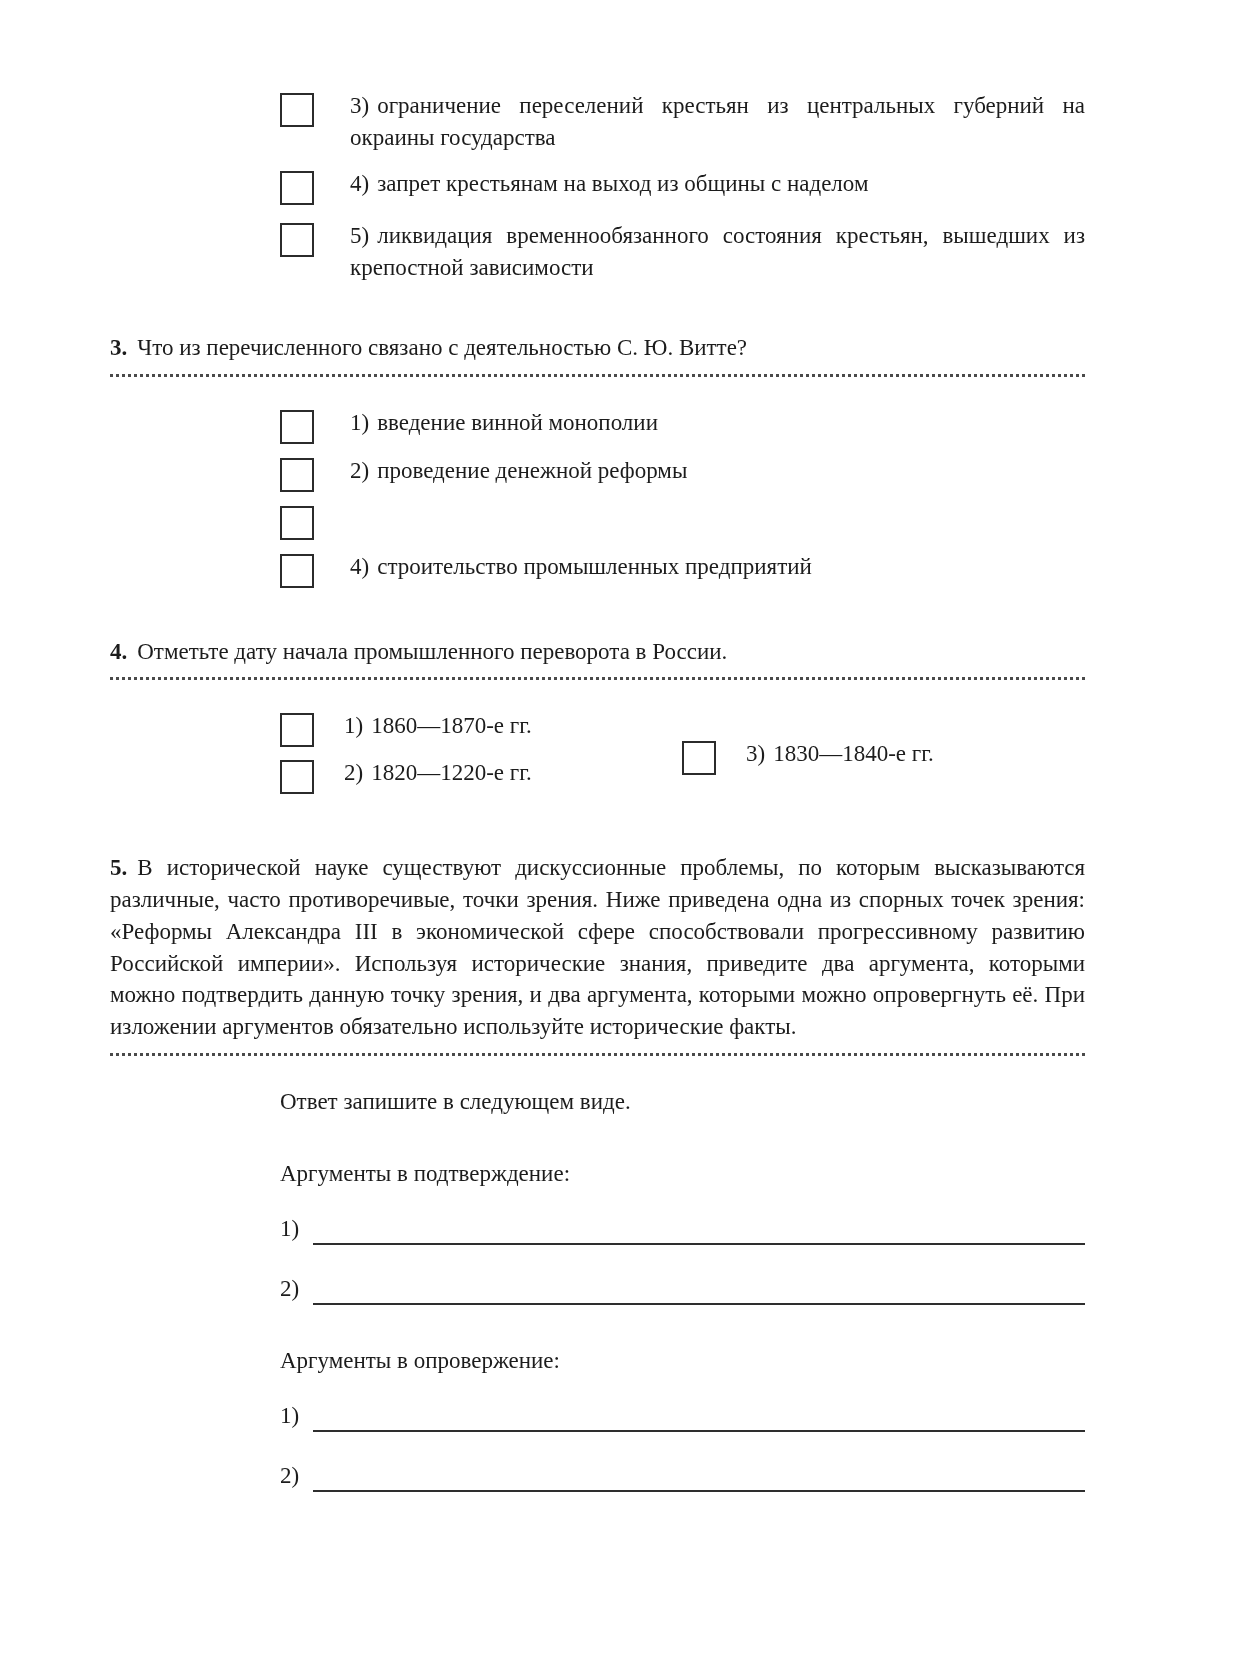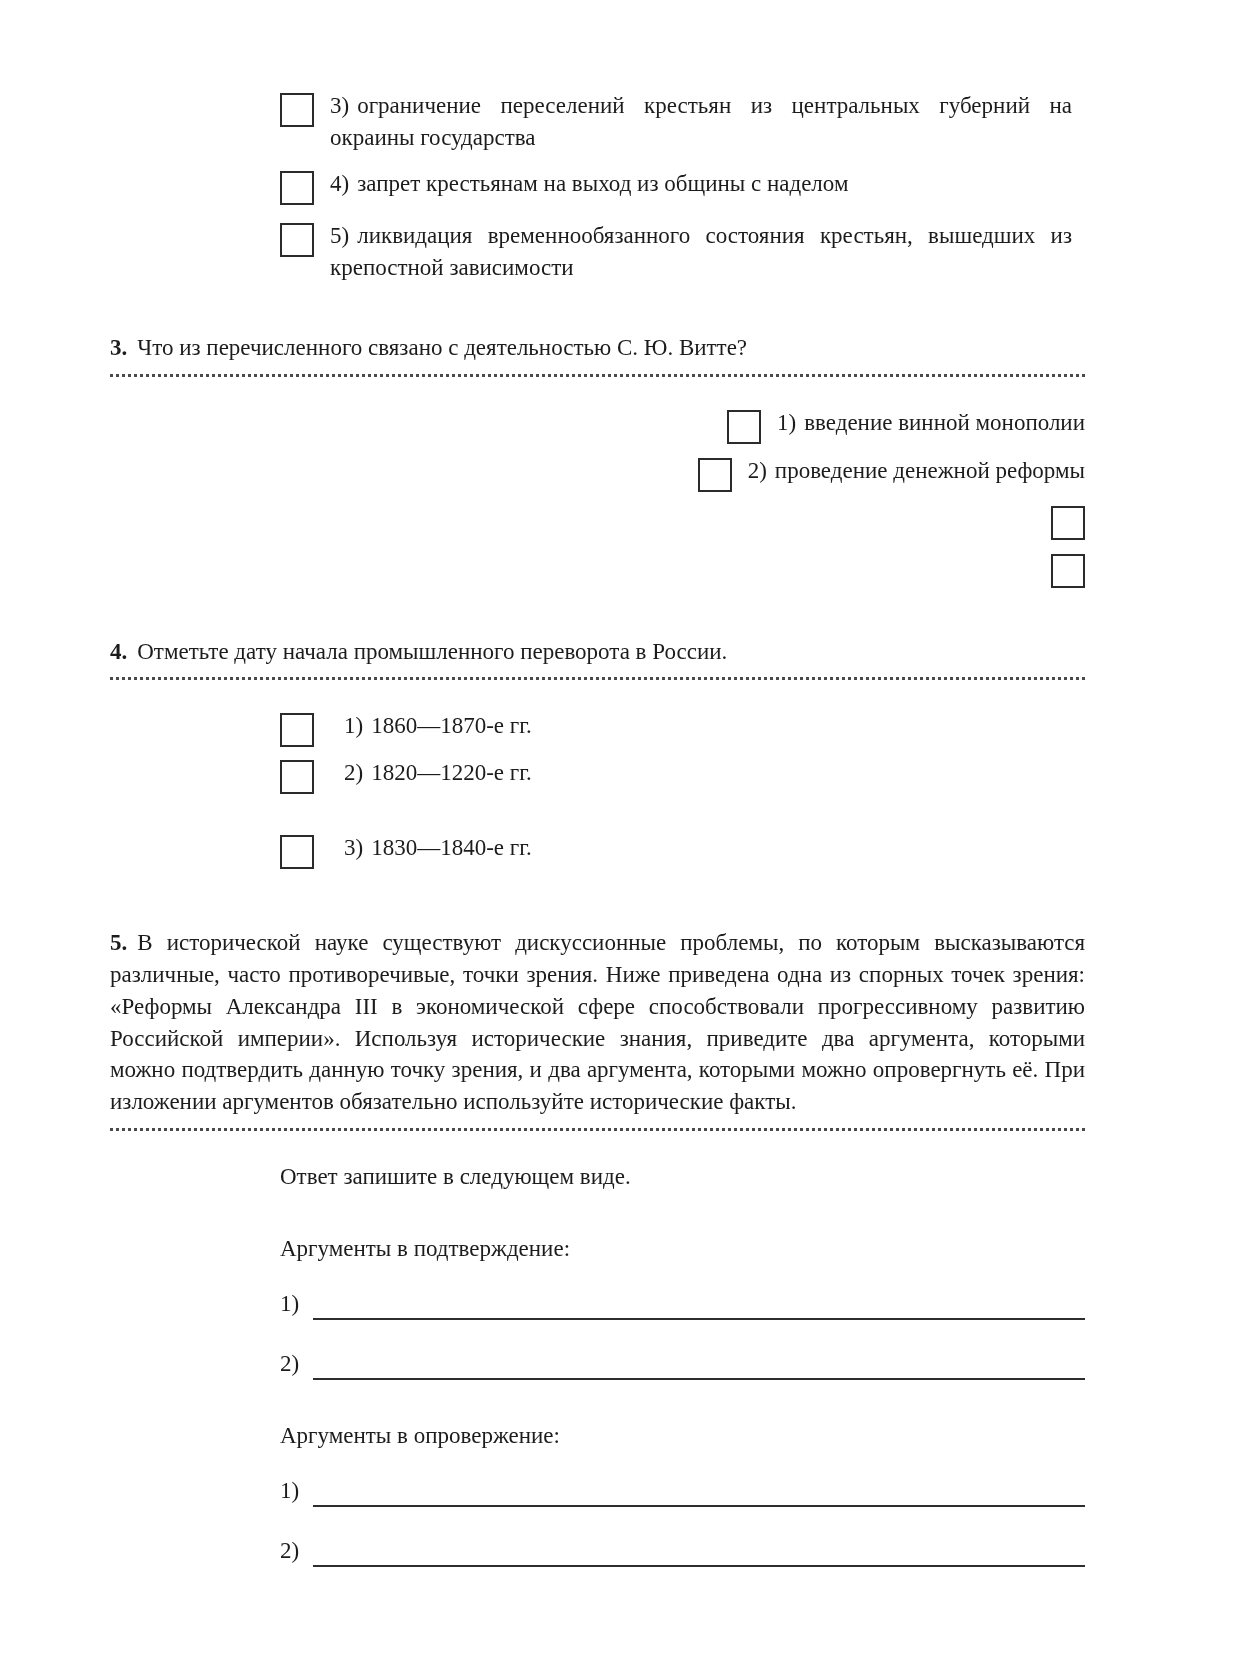--- a/index.html
+++ b/index.html
@@ -25,41 +25,41 @@
   .checkbox {
     width: 34px;
     height: 34px;
     border: 2px solid #2b2b2b;
     background: #fff;
     flex: none;
     margin-top: 3px;
     cursor: pointer;
   }
   .option-text {
-    margin-left: 16px;
+    margin-left: 36px;
     max-width: 742px;
     text-align: justify;
   }
   .option-text .num { margin-right: 8px; }
 
   
   .question { margin-top: 48px; }
   .q-header { width: 975px; }
   .q-num { font-weight: bold; margin-right: 10px; }
   .dotted {
     width: 975px;
     height: 0;
     border-bottom: 3px dotted #4a4a4a;
     margin: 10px 0 30px 0;
   }
 
-  .q-options .option { margin-bottom: 11px; justify-content: flex-end; }
+  .q-options .option { margin-bottom: 11px; }
 
   
-  .q4-options { display: flex; padding-left: 170px; flex-direction: column; }
+  .q4-options { display: flex; padding-left: 170px; }
   .q4-col-1 { width: 402px; }
   .q4-col-2 { flex: 1; margin-top: 28px; }
   .q4-options .option { margin-bottom: 10px; }
   .q4-options .option-text { margin-left: 30px; white-space: nowrap; }
 
   
   .q5-text {
     width: 975px;
     text-align: justify;
   }
@@ -114,20 +114,21 @@
         </div>
         <div class="option">
           <span class="checkbox"></span>
           <p class="option-text"><span class="num">2)</span><span>проведение денежной реформы</span></p>
         </div>
         <div class="option">
           <span class="checkbox"></span>
         </div>
         <div class="option">
           <span class="checkbox"></span>
+          <p class="option-text"><span class="num">4)</span><span>строительство промышленных предприятий</span></p>
         </div>
       </div>
     </div>
 
     <div class="question">
       <p class="q-header"><span class="q-num">4.</span><span>Отметьте дату начала промышленного переворота в России.</span></p>
       <div class="dotted"></div>
       <div class="q4-options">
         <div class="q4-col-1">
           <div class="option">

